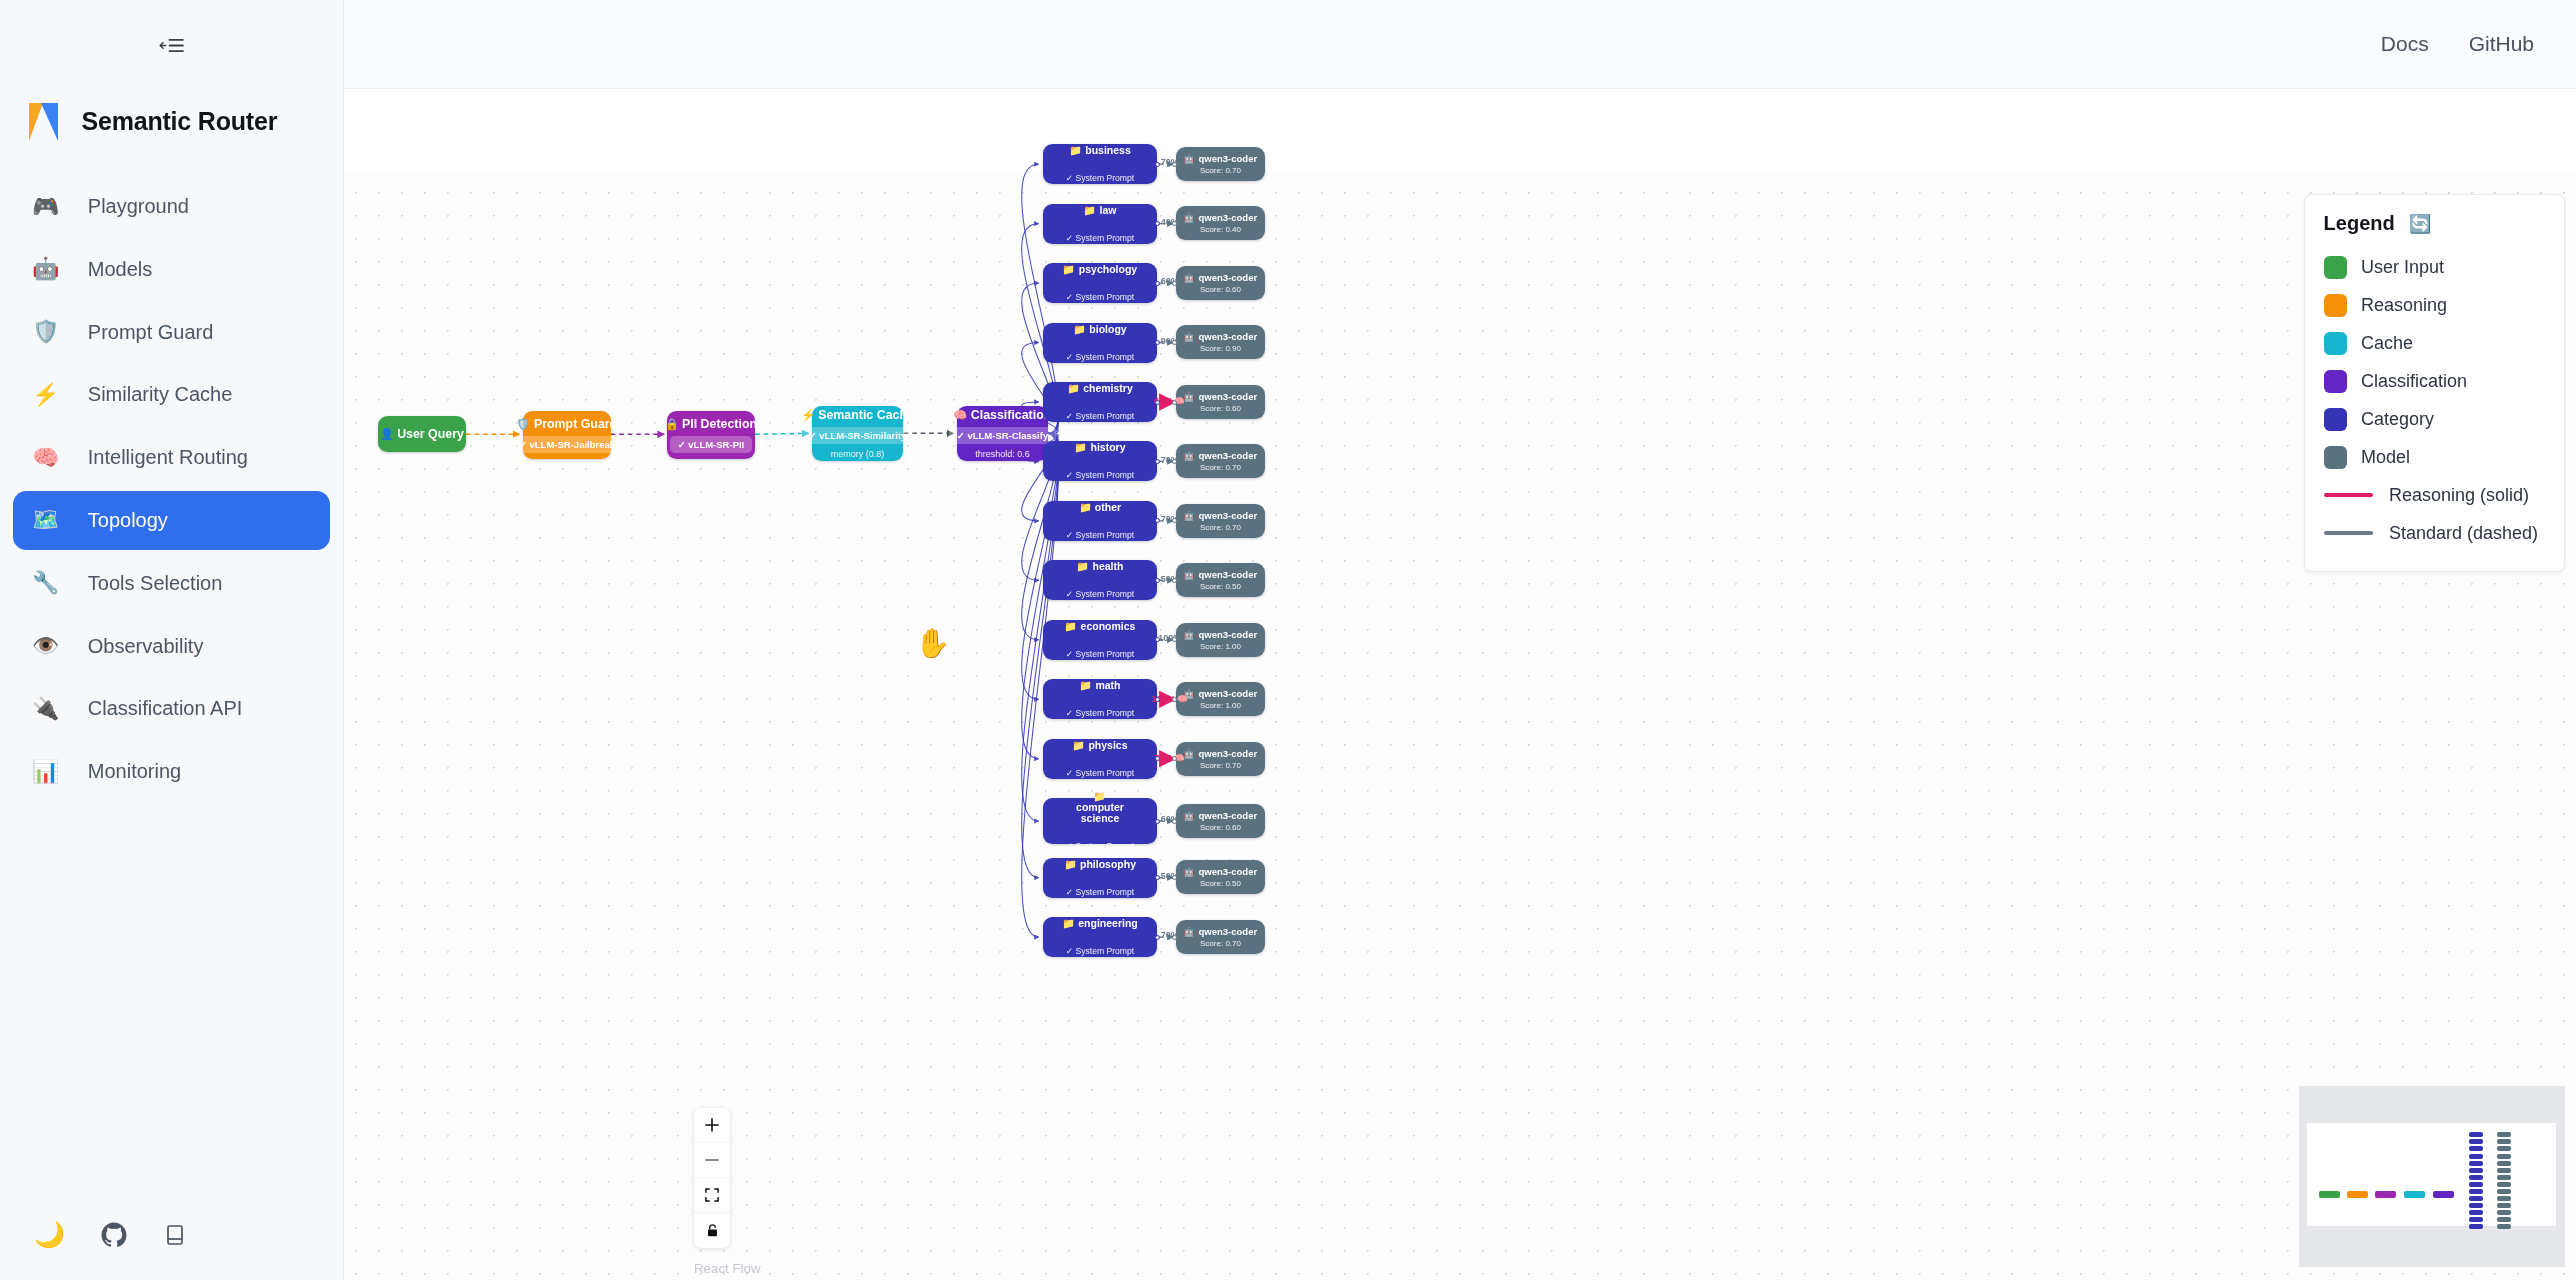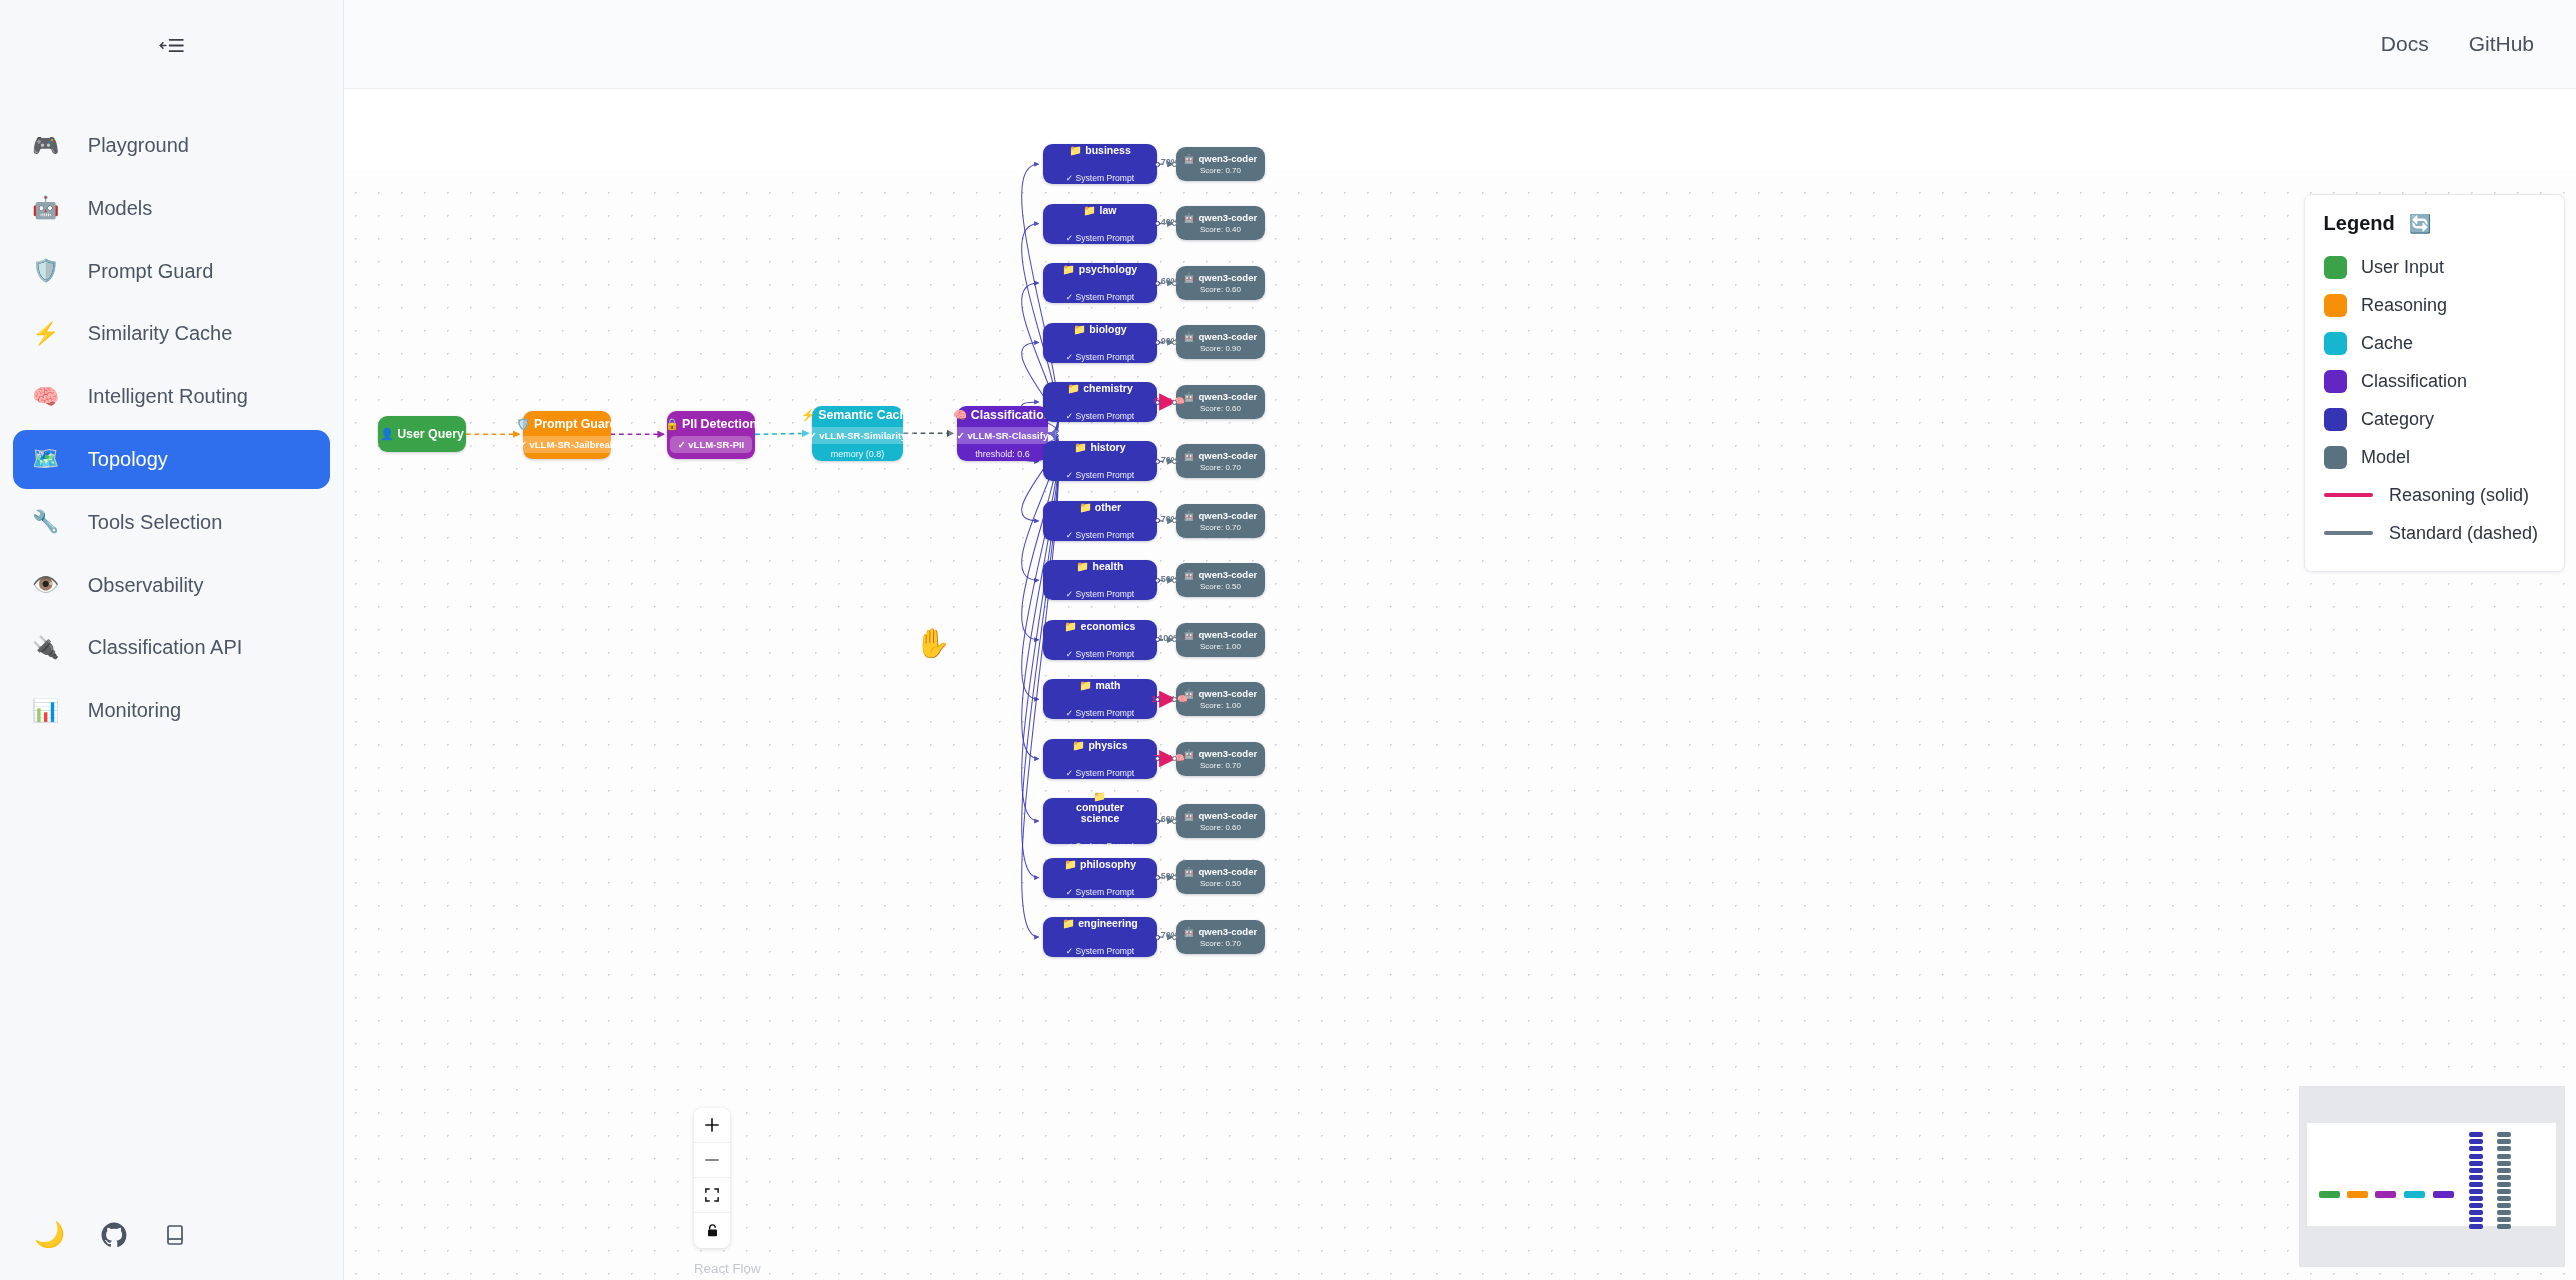--- a/index.html
+++ b/index.html
@@ -158,20 +158,27 @@
   <aside id="sidebar">
     <div class="collapse-row">
       <div class="collapse-btn">
         <svg width="25" height="17" viewBox="0 0 26 18">
           <path d="M7 9 L1 9 M4 6 L1 9 L4 12" stroke="#3b3f47" stroke-width="1.6" fill="none" stroke-linecap="round"></path>
           <path d="M11 3 H25 M11 9 H25 M11 15 H25" stroke="#3b3f47" stroke-width="1.9" stroke-linecap="round"></path>
         </svg>
       </div>
     </div>
 
+    <div class="brand">
+      <div class="brand-logo">
+        <span class="l"></span>
+          <span class="r"></span>
+      </div>
+      <div class="brand-title">Semantic Router</div>
+    </div>
 
     <nav class="nav" id="nav">
         <div class="nav-item">
           <span class="nav-ico">🎮</span>
           <span class="nav-label">Playground</span>
         </div>
         <div class="nav-item">
           <span class="nav-ico">🤖</span>
           <span class="nav-label">Models</span>
         </div>

